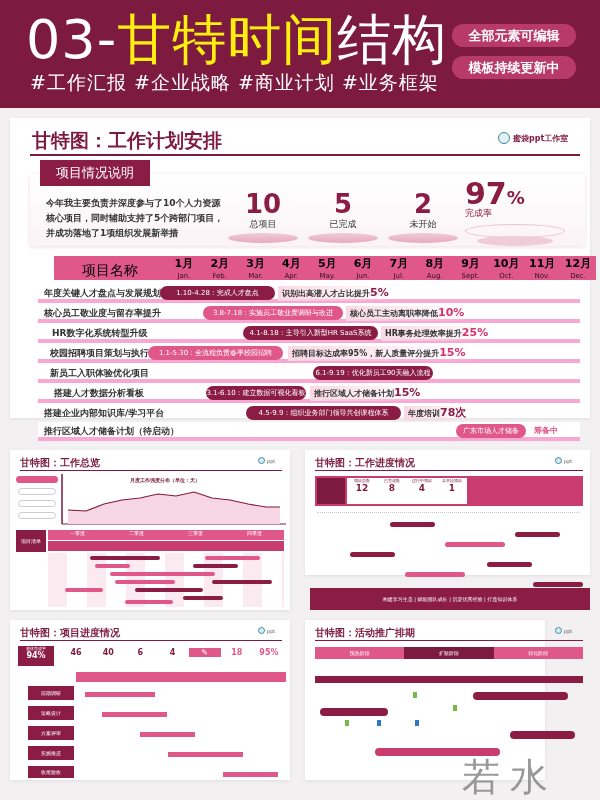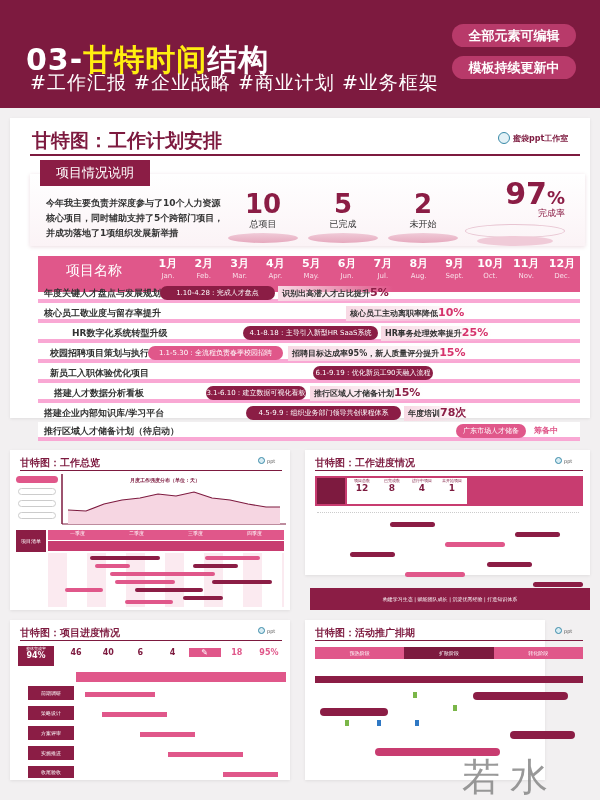--- a/index.html
+++ b/index.html
@@ -1,42 +1,42 @@
 <!DOCTYPE html>
 <html><head>
 <meta charset="utf-8">
 <style>
 *{box-sizing:border-box;margin:0;padding:0}
 body{width:600px;height:800px;overflow:hidden;background:#f2f0f1;font-family:"DejaVu Sans","Liberation Sans",sans-serif;position:relative}
 .hdr{position:absolute;left:0;top:0;width:600px;height:108px;background:#7d1a3f}
-.hdr-title{position:absolute;left:26px;top:32px;font-size:30px;font-weight:bold;color:#fff;letter-spacing:1px;line-height:56px;white-space:nowrap}
+.hdr-title{position:absolute;left:26px;top:12px;font-size:54px;font-weight:normal;color:#fff;letter-spacing:1px;line-height:56px;white-space:nowrap}
 .hdr-title .hl{color:#ffee10}
 .hdr-tags{position:absolute;left:30px;top:70px;color:#fff;font-size:19px;font-family:"DejaVu Serif",serif;white-space:nowrap;letter-spacing:1px}
 .pill{position:absolute;left:452px;width:124px;height:23px;border-radius:12px;background:#b83a6a;color:#fff;font-size:13px;text-align:center;line-height:23px;font-weight:bold}
 .card{position:absolute;background:#fff;box-shadow:0 1px 3px rgba(0,0,0,.08)}
 .c1{left:10px;top:118px;width:580px;height:300px}
 .c1-title{position:absolute;left:22px;top:10px;font-size:19px;font-weight:bold;color:#7d1a3f}
 .c1-line{position:absolute;left:20px;top:36px;width:550px;height:2px;background:#7d1a3f}
 .logo{position:absolute;display:flex;align-items:center;gap:3px;font-size:8px;color:#7d1a3f;font-weight:bold}
 .logo .dot{width:12px;height:12px;border-radius:50%;border:1.5px solid #3a8aa8;background:#e3f1f6}
 .info-box{position:absolute;left:20px;top:56px;width:555px;height:72px;background:linear-gradient(#fff,#fbf3f6);box-shadow:0 1px 4px rgba(125,26,63,.15)}
 .info-badge{position:absolute;left:30px;top:42px;width:110px;height:26px;background:#8b1d45;color:#fff;font-size:13px;text-align:center;line-height:26px}
 .info-text{position:absolute;left:36px;top:78px;width:178px;font-size:9px;line-height:15px;color:#333;font-weight:bold}
 .stat{position:absolute;top:72px;width:70px;text-align:center}
 .stat .num{font-size:26px;font-weight:bold;color:#8b1d45;line-height:28px}
 .stat .lbl{font-size:9px;color:#333}
 .stat .base{width:70px;height:10px;border-radius:50%;background:linear-gradient(#f0cbd8,#e6a9be);margin:2px auto 0}
-.big{position:absolute;left:455px;top:58px;width:100px;height:70px;text-align:right}
+.big{position:absolute;left:455px;top:58px;width:100px;height:70px;text-align:left}
 .big .num{font-size:30px;font-weight:bold;color:#8b1d45}
 .big .num small{font-size:18px}
 .big .lbl{font-size:9px;color:#8b1d45;margin-top:-4px}
 .big .cup{position:absolute;left:10px;top:6px;width:80px;height:46px;background:linear-gradient(#fff,#f2c6d5);border-radius:0 0 40px 40px;z-index:-1}
 .big .ring{position:absolute;left:0;top:48px;width:100px;height:14px;border:1px solid #e8c5d2;border-radius:50%}
 .big .ring2{position:absolute;left:12px;top:60px;width:76px;height:10px;border-radius:50%;background:#f0cbd8}
-.thead{position:absolute;left:28px;top:138px;width:542px;height:36px;background:#e0578a;display:flex;color:#ffffff}
+.thead{position:absolute;left:44px;top:138px;width:542px;height:24px;background:#e0578a;display:flex;color:#000000}
 .thead .name{width:112px;font-size:14px;text-align:center;line-height:28px}
 .thead .m{flex:1;text-align:center;font-size:11px;line-height:12px;padding-top:2px}
 .thead .m span{display:block;font-size:7px;opacity:.8}
 .row{position:absolute;left:28px;width:542px;height:19px;border-bottom:4px solid #f9a8d4}
 .row .rn{position:absolute;left:6px;top:3px;font-size:9px;font-weight:bold;color:#333;white-space:nowrap}
 .bar{position:absolute;top:2px;height:14px;border-radius:8px;color:#fff;font-size:7px;line-height:14px;text-align:center;white-space:nowrap;overflow:hidden}
 .bar.dk{background:#8b1d45}
 .bar.lt{background:#e0578a}
 .res{position:absolute;top:2px;font-size:8px;color:#333;white-space:nowrap;font-weight:bold;background:linear-gradient(90deg,#f8d9e4,rgba(255,255,255,0));padding:0 4px;line-height:14px}
 .res b{color:#d6336c;font-size:11px}
@@ -109,24 +109,25 @@
     <div class="m"><b>12月</b><span>Dec.</span></div>
   </div>
 
   <div class="row" style="top:166px">
     <span class="rn">年度关键人才盘点与发展规划</span>
     <div class="bar dk" style="left:122px;width:115px">1.10-4.28：完成人才盘点</div>
     <div class="res" style="left:240px"><span>识别出高潜人才占比提升</span><b class="dk">5%</b></div>
   </div>
   <div class="row" style="top:186px">
     <span class="rn">核心员工敬业度与留存率提升</span>
+    <div class="bar lt" style="left:165px;width:140px">3.8-7.18：实施员工敬业度调研与改进</div>
     <div class="res" style="left:308px"><span>核心员工主动离职率降低</span><b>10%</b></div>
   </div>
   <div class="row" style="top:206px">
-    <span class="rn" style="left:34px">HR数字化系统转型升级</span>
+    <span class="rn" style="left:14px">HR数字化系统转型升级</span>
     <div class="bar dk" style="left:205px;width:135px">4.1-8.18：主导引入新型HR SaaS系统</div>
     <div class="res" style="left:343px"><span>HR事务处理效率提升</span><b>25%</b></div>
   </div>
   <div class="row" style="top:226px">
     <span class="rn" style="left:12px">校园招聘项目策划与执行</span>
     <div class="bar lt" style="left:110px;width:135px">1.1-5.30：全流程负责春季校园招聘</div>
     <div class="res" style="left:250px"><span>招聘目标达成率95%，新人质量评分提升</span><b>15%</b></div>
   </div>
   <div class="row" style="top:246px">
     <span class="rn" style="left:12px">新员工入职体验优化项目</span>

